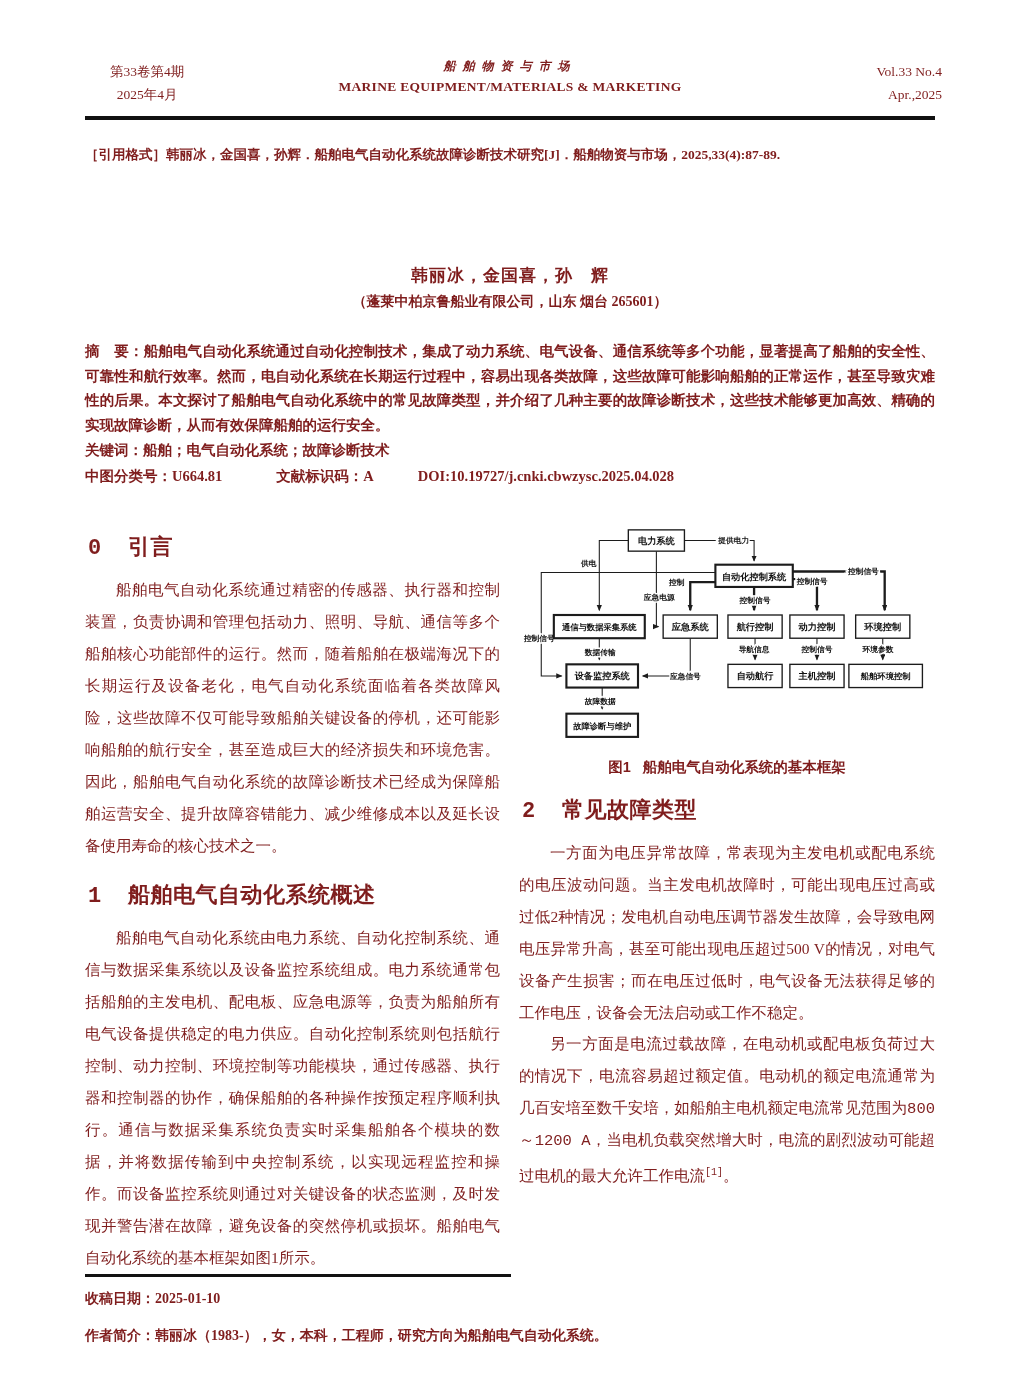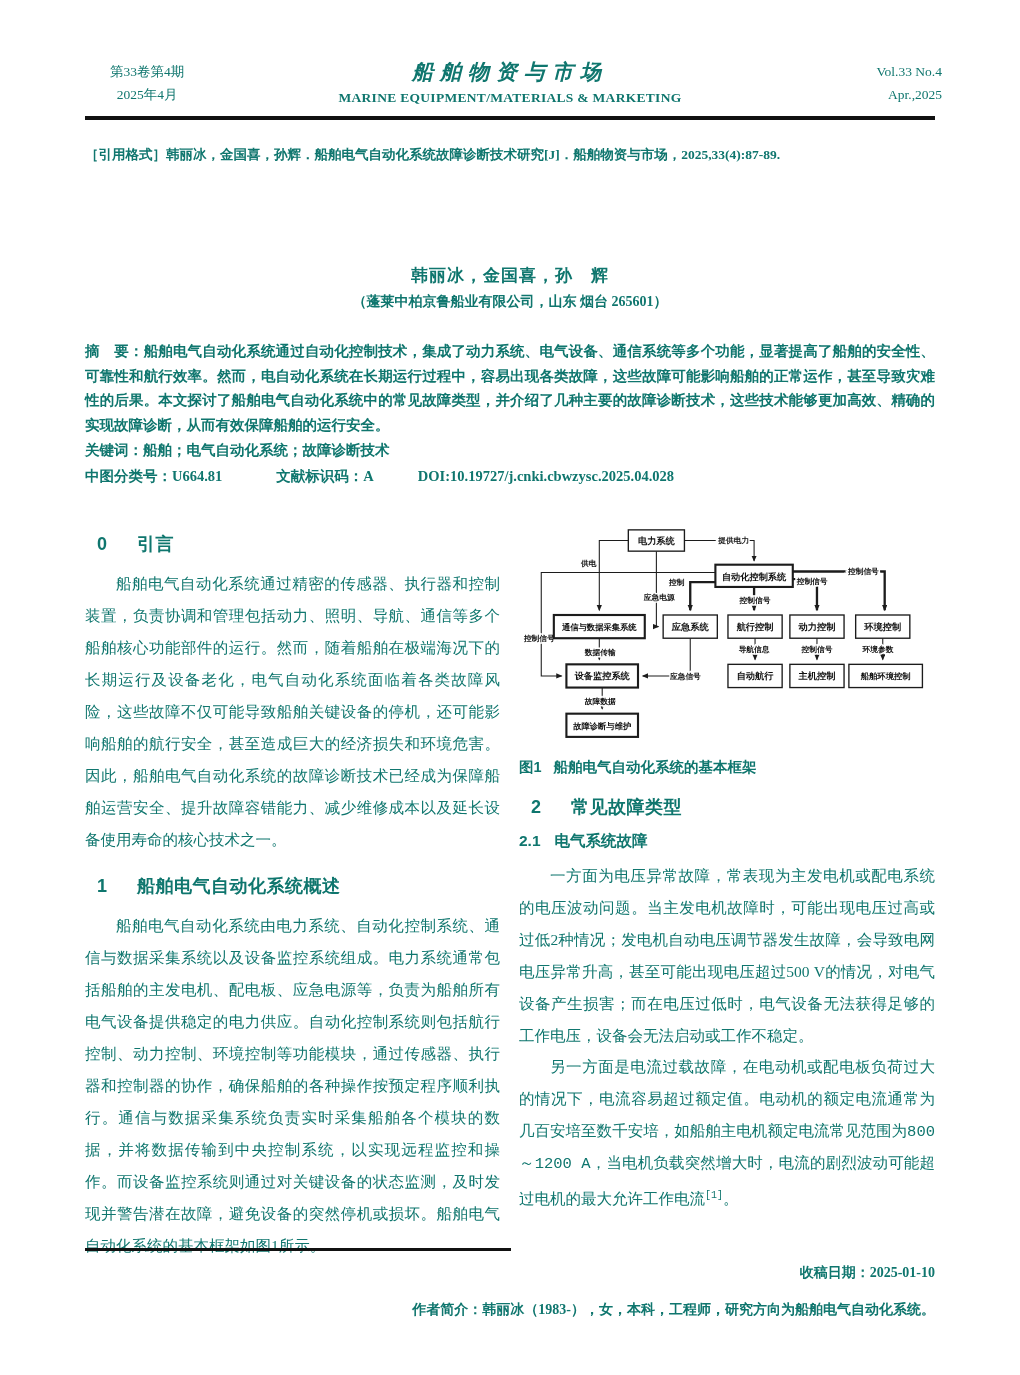--- a/index.html
+++ b/index.html
@@ -1,25 +1,25 @@
 <!DOCTYPE html>
 <html><head>
 <meta charset="utf-8">
 <style>
   html,body{margin:0;padding:0;background:#e8e8e8;}
   .page{
     position:relative;width:1020px;height:1375px;background:#ffffff;
-    margin:0 auto;overflow:hidden;color:#0f766e;
+    margin:0 auto;overflow:hidden;color:#7f1d1d;
     font-family:"Liberation Serif","DejaVu Serif",serif;
   }
   
   .hdr-left{position:absolute;left:82px;top:60px;width:130px;text-align:center;
     font-size:13.5px;line-height:23px;}
   .hdr-center{position:absolute;left:0;right:0;top:58px;text-align:center;}
-  .hdr-center .cn{font-size:21px;font-weight:bold;letter-spacing:7px;font-style:italic;}
+  .hdr-center .cn{font-size:12px;font-weight:bold;letter-spacing:7px;font-style:italic;}
   .hdr-center .en{font-size:13.5px;font-weight:bold;margin-top:4px;letter-spacing:.3px;}
   .hdr-right{position:absolute;right:78px;top:60px;width:120px;text-align:right;
     font-size:13.5px;line-height:23px;}
   .hdr-rule{position:absolute;left:85px;top:116px;width:850px;height:4px;background:#111;}
   
   .citation{position:absolute;left:85px;top:146px;width:850px;
     font-size:13.5px;font-weight:600;}
   
   .title{position:absolute;left:0;right:0;top:188px;text-align:center;
     font-family:"Liberation Sans","DejaVu Sans",sans-serif;
@@ -32,22 +32,22 @@
   .meta{position:absolute;left:85px;top:339px;width:850px;
     font-size:14.5px;line-height:24.6px;font-weight:bold;text-align:justify;}
   .meta .lbl{font-family:"Liberation Sans","DejaVu Sans",sans-serif;}
   .meta .kw{margin-top:1px;}
   .meta .clc{margin-top:1px;}
   .meta .clc .seg1{margin-right:54px;}
   .meta .clc .seg2{margin-right:44px;}
   
   .cols{position:absolute;left:85px;top:524px;width:850px;display:flex;gap:19px;}
   .col{width:416px;}
-  h2.sec{font-family:Liberation Sans, sans-serif;
-    font-size:18px;font-weight:bold;margin:8px 0 12px 12px;letter-spacing:.5px;}
+  h2.sec{font-family:Liberation Mono, monospace;
+    font-size:22px;font-weight:bold;margin:8px 0 12px 3px;letter-spacing:.5px;}
   h2.sec .num{display:inline-block;min-width:14px;margin-right:26px;}
   h3.subsec{font-family:"Liberation Sans","DejaVu Sans",sans-serif;
     font-size:15.5px;font-weight:bold;margin:10px 0 8px 0;}
   h3.subsec .num{margin-right:14px;}
   .col p{margin:0;font-size:15.5px;line-height:32px;text-align:justify;text-indent:2em;}
   .col p + p{margin-top:0;font-family:Liberation Mono, monospace;}
   .gap{height:10px;}
   .sup{vertical-align:super;font-size:10px;}
   
   .fig{margin-top:2px;}
@@ -55,25 +55,25 @@
   .fc-box{fill:#fff;stroke:#1c1c1c;stroke-width:1.4;}
   .fc-box.bold{stroke-width:2.2;}
   .fc-line{stroke:#1c1c1c;stroke-width:1.1;fill:none;}
   .fc-line.thick{stroke-width:2.4;}
   text.fc-node{font-family:"Liberation Sans","DejaVu Sans",sans-serif;
     font-size:9.5px;font-weight:bold;text-anchor:middle;fill:#111;}
   text.fc-node.small{font-size:8.6px;}
   text.fc-label{font-family:"Liberation Sans","DejaVu Sans",sans-serif;
     font-size:8px;font-weight:bold;text-anchor:middle;fill:#111;
     paint-order:stroke;stroke:#ffffff;stroke-width:3px;}
-  .fig-cap{font-size:14.5px;font-weight:bold;margin:8px 0 0 0;
+  .fig-cap{text-align:center;font-size:14.5px;font-weight:bold;margin:8px 0 0 0;
     font-family:"Liberation Sans","DejaVu Sans",sans-serif;}
   .fig-cap .cap-num{margin-right:12px;}
   
-  .foot{position:absolute;left:85px;top:1248px;width:850px;text-align:right;}
+  .foot{position:absolute;left:85px;top:1274px;width:850px;}
   .foot-rule{width:426px;height:3px;background:#111;}
   .foot-line{font-size:14px;line-height:27px;font-weight:600;margin-top:8px;}
   .foot-line .lbl{font-family:"Liberation Sans","DejaVu Sans",sans-serif;font-weight:bold;}
   .foot-line + .foot-line{margin-top:10px;}
 </style>
 </head>
 <body>
 
 <div class="page">
 
@@ -189,21 +189,20 @@
 
           <rect class="fc-box bold" x="49" y="194" width="74" height="24"></rect>
           <text class="fc-node small" x="86" y="209.5">故障诊断与维护</text>
         </svg>
         <div class="fig-cap"><span class="cap-num">图1</span><span>船舶电气自动化系统的基本框架</span></div>
       </div>
 
       <div class="gap"></div>
 
       <h2 class="sec"><span class="num">2</span><span>常见故障类型</span></h2>
-      <h3 class="subsec"><span class="num">2.1</span><span>电气系统故障</span></h3>
       <p>一方面为电压异常故障，常表现为主发电机或配电系统的电压波动问题。当主发电机故障时，可能出现电压过高或过低2种情况；发电机自动电压调节器发生故障，会导致电网电压异常升高，甚至可能出现电压超过500 V的情况，对电气设备产生损害；而在电压过低时，电气设备无法获得足够的工作电压，设备会无法启动或工作不稳定。</p>
       <p><span>另一方面是电流过载故障，在电动机或配电板负荷过大的情况下，电流容易超过额定值。电动机的额定电流通常为几百安培至数千安培，如船舶主电机额定电流常见范围为800～1200 A，当电机负载突然增大时，电流的剧烈波动可能超过电机的最大允许工作电流</span><span class="sup">[1]</span><span>。</span></p>
     </div>
   </div>
 
   <div class="foot">
     <div class="foot-rule"></div>
     <div class="foot-line"><span class="lbl">收稿日期：</span><span>2025-01-10</span></div>
     <div class="foot-line"><span class="lbl">作者简介：</span><span>韩丽冰（1983-），女，本科，工程师，研究方向为船舶电气自动化系统。</span></div>
   </div>

